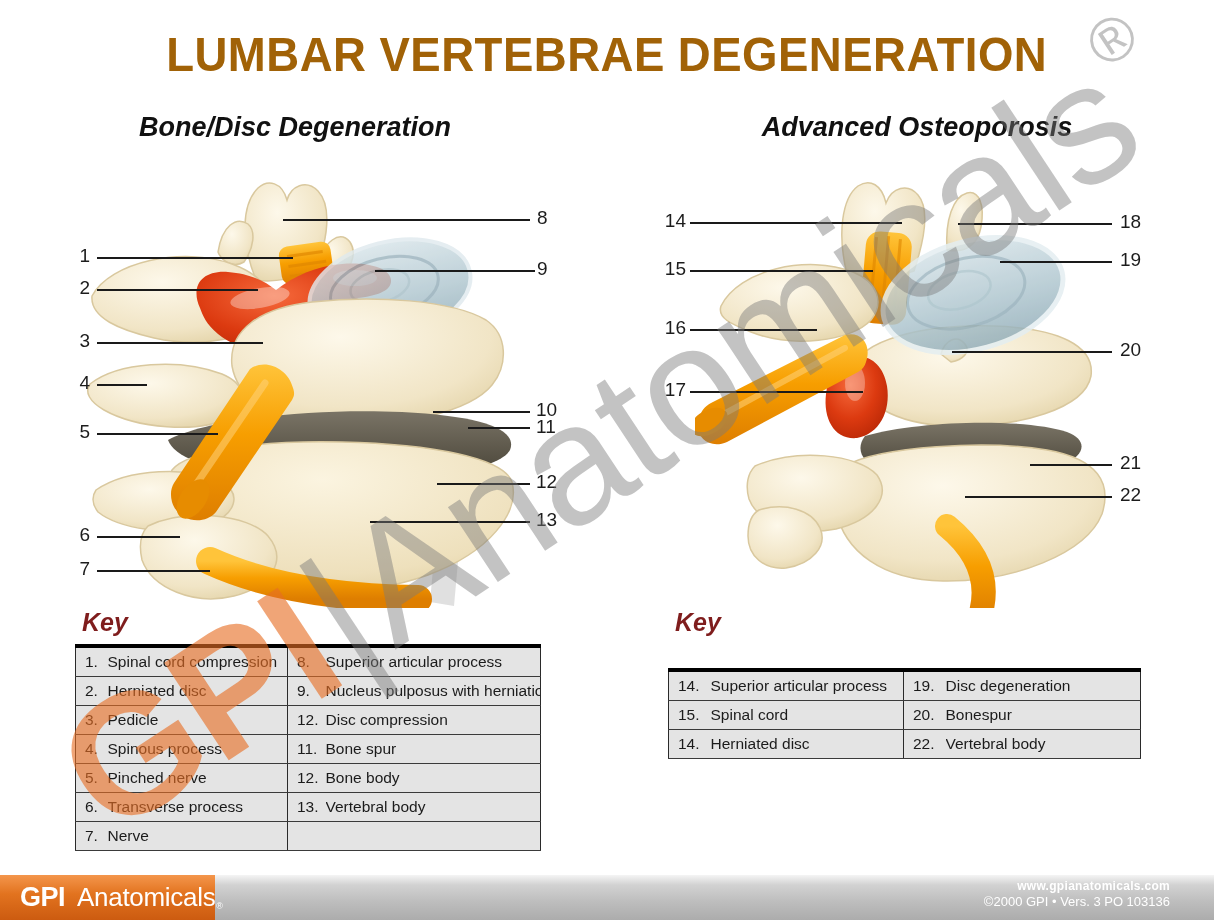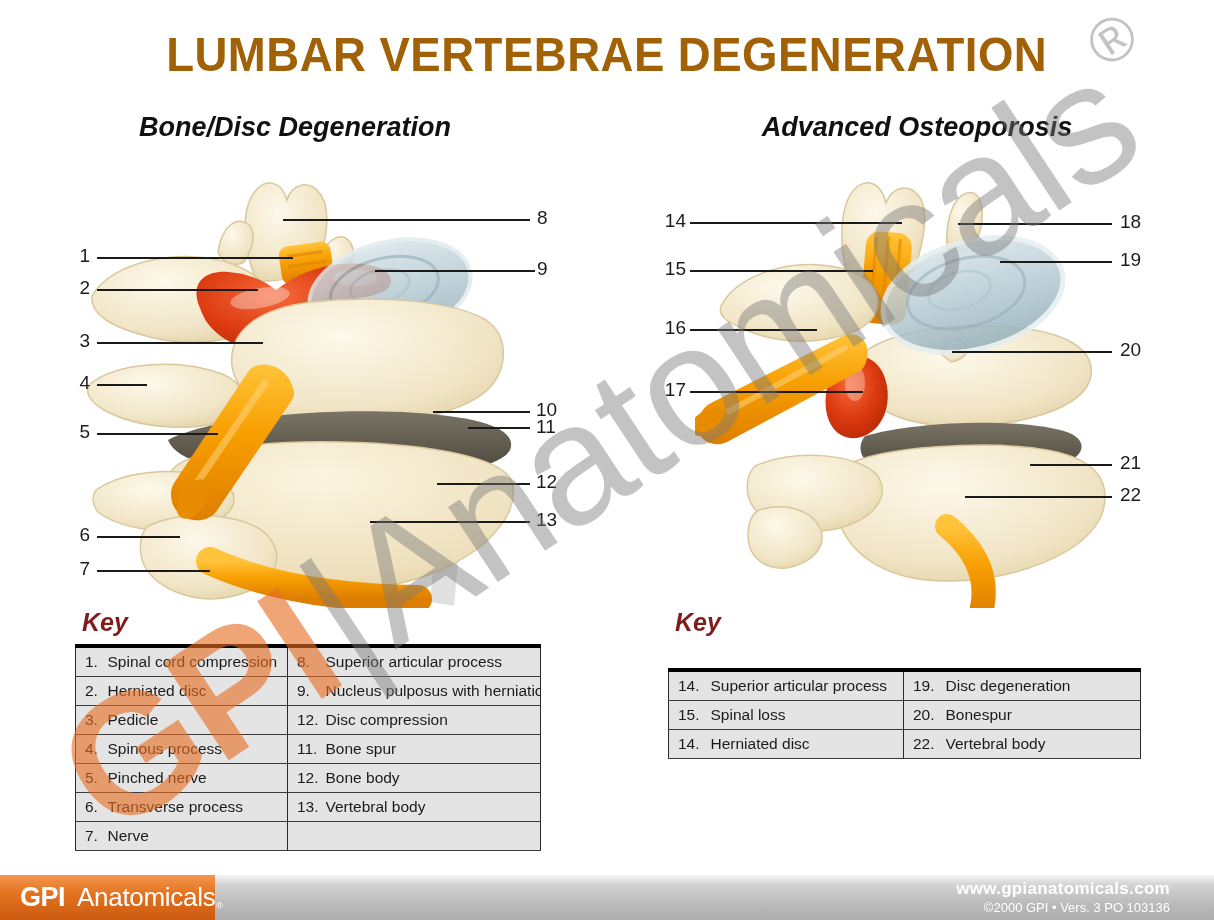--- a/index.html
+++ b/index.html
@@ -39,21 +39,21 @@
   .footer-bar{position:absolute;left:0;top:875px;width:1214px;height:45px;
               background:linear-gradient(180deg,#f5f5f5 0%,#d2d2d2 22%,#bdbdbd 60%,#acacac 100%);}
   .footer-logo{position:absolute;left:0;top:875px;width:215px;height:45px;
                background:linear-gradient(180deg,#f4964c 0%,#e2731f 42%,#cc5b10 100%);
                display:flex;align-items:center;padding-left:20px;box-sizing:border-box;z-index:3;}
   .fl-gpi{color:#fff;font-weight:700;font-size:27px;letter-spacing:-.5px;}
   .fl-bar{display:inline-block;width:2px;height:32px;background:#fff;margin:0 7px 0 5px;}
   .fl-name{color:#fff;font-weight:400;font-size:26px;letter-spacing:-.3px;}
   .fl-reg{color:#fff;font-size:9px;position:relative;top:8px;left:1px;}
   .footer-right{position:absolute;right:44px;top:879px;text-align:right;color:#fff;z-index:3;}
-  .fr-site{font-size:17px;font-weight:700;letter-spacing:.3px;}
+  .fr-site{font-size:12px;font-weight:700;letter-spacing:.3px;}
   .fr-copy{font-size:13px;margin-top:1px;}
 </style>
 </head>
 <body>
 
 <div class="page">
 
   <div class="title"><span>LUMBAR VERTEBRAE DEGENERATION</span></div>
   <div class="subtitle right">Advanced Osteoporosis</div>
   <div class="subtitle left">Bone/Disc Degeneration</div>
@@ -301,21 +301,21 @@
       </colgroup>
     <tbody>
         <tr>
       <td class="num">14.</td>
           <td>Superior articular process</td>
       <td class="num div">19.</td>
           <td>Disc degeneration</td>
     </tr>
     <tr>
       <td class="num">15.</td>
-          <td>Spinal loss</td>
+          <td>Spinal cord</td>
       <td class="num div">20.</td>
           <td>Bonespur</td>
     </tr>
     <tr>
       <td class="num">14.</td>
           <td>Herniated disc</td>
       <td class="num div">22.</td>
           <td>Vertebral body</td>
     </tr>
   </tbody>

